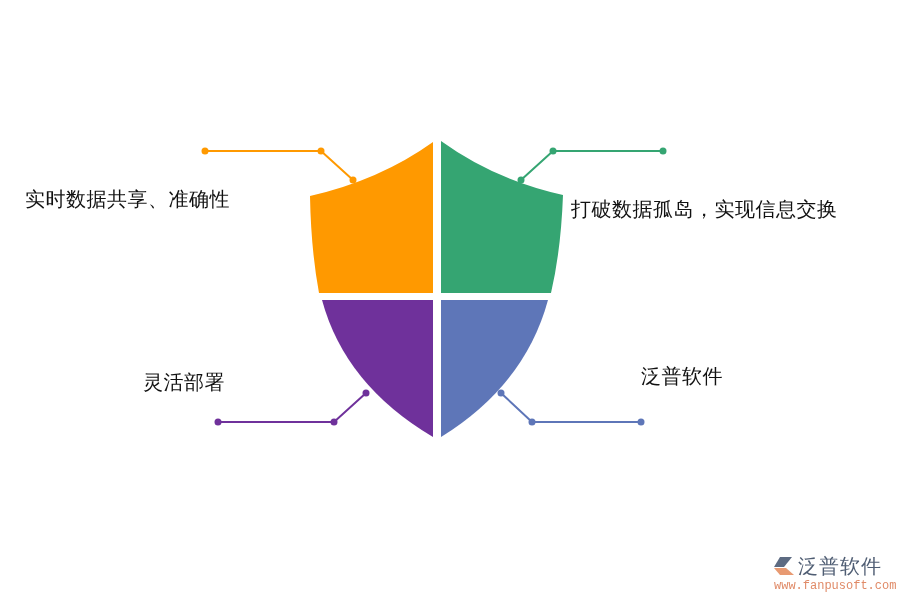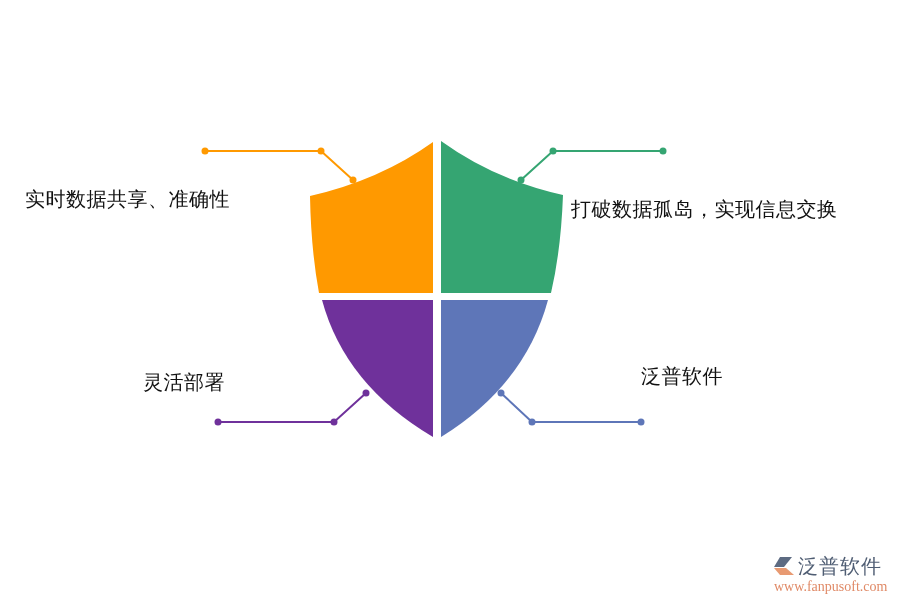--- a/index.html
+++ b/index.html
@@ -4,22 +4,22 @@
 <style>
   html, body { margin: 0; padding: 0; background: #ffffff; }
   body { width: 900px; height: 600px; position: relative; overflow: hidden;
          font-family: "DejaVu Sans", "Liberation Sans", sans-serif; }
   #diagram { position: absolute; left: 0; top: 0; }
   .label { position: absolute; font-size: 20px; font-weight: normal; color: #111111;
            white-space: nowrap; letter-spacing: 0.5px; }
   #logo { position: absolute; left: 768px; top: 553px; width: 128px; height: 42px; }
   #logo .brand { position: absolute; left: 30px; top: 0px; font-size: 20px; color: #4f5d73;
                  letter-spacing: 1px; white-space: nowrap; }
-  #logo .url { position: absolute; left: 6px; top: 26px; font-size: 14px; color: #e08a67;
-               font-family: Liberation Serif, serif; white-space: nowrap; }
+  #logo .url { position: absolute; left: 6px; top: 26px; font-size: 12px; color: #e08a67;
+               font-family: Liberation Mono, monospace; white-space: nowrap; }
   #logo svg { position: absolute; left: 4px; top: 2px; }
 </style>
 </head>
 <body>
 
 <svg id="diagram" width="900" height="600" viewBox="0 0 900 600">
 
   <path d="M433,142 L433,293 L319,293 Q311,250 310,196 Q380,180 433,142 Z" fill="#FF9900"></path>
 
   <path d="M441,141 Q495,180 563,195 Q561,250 551,293 L441,293 Z" fill="#35A572"></path>

